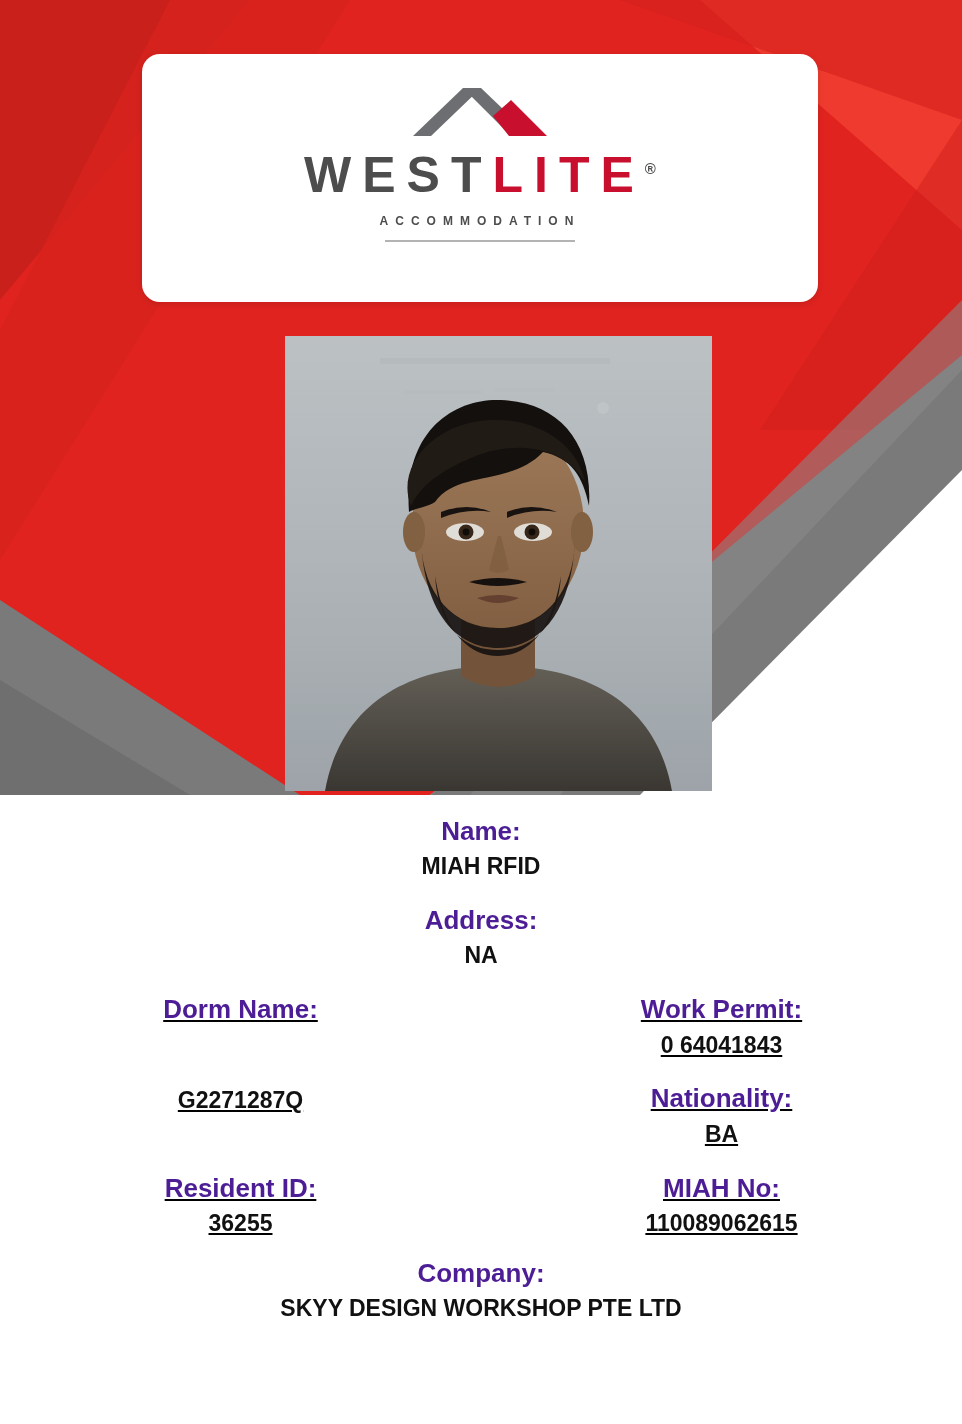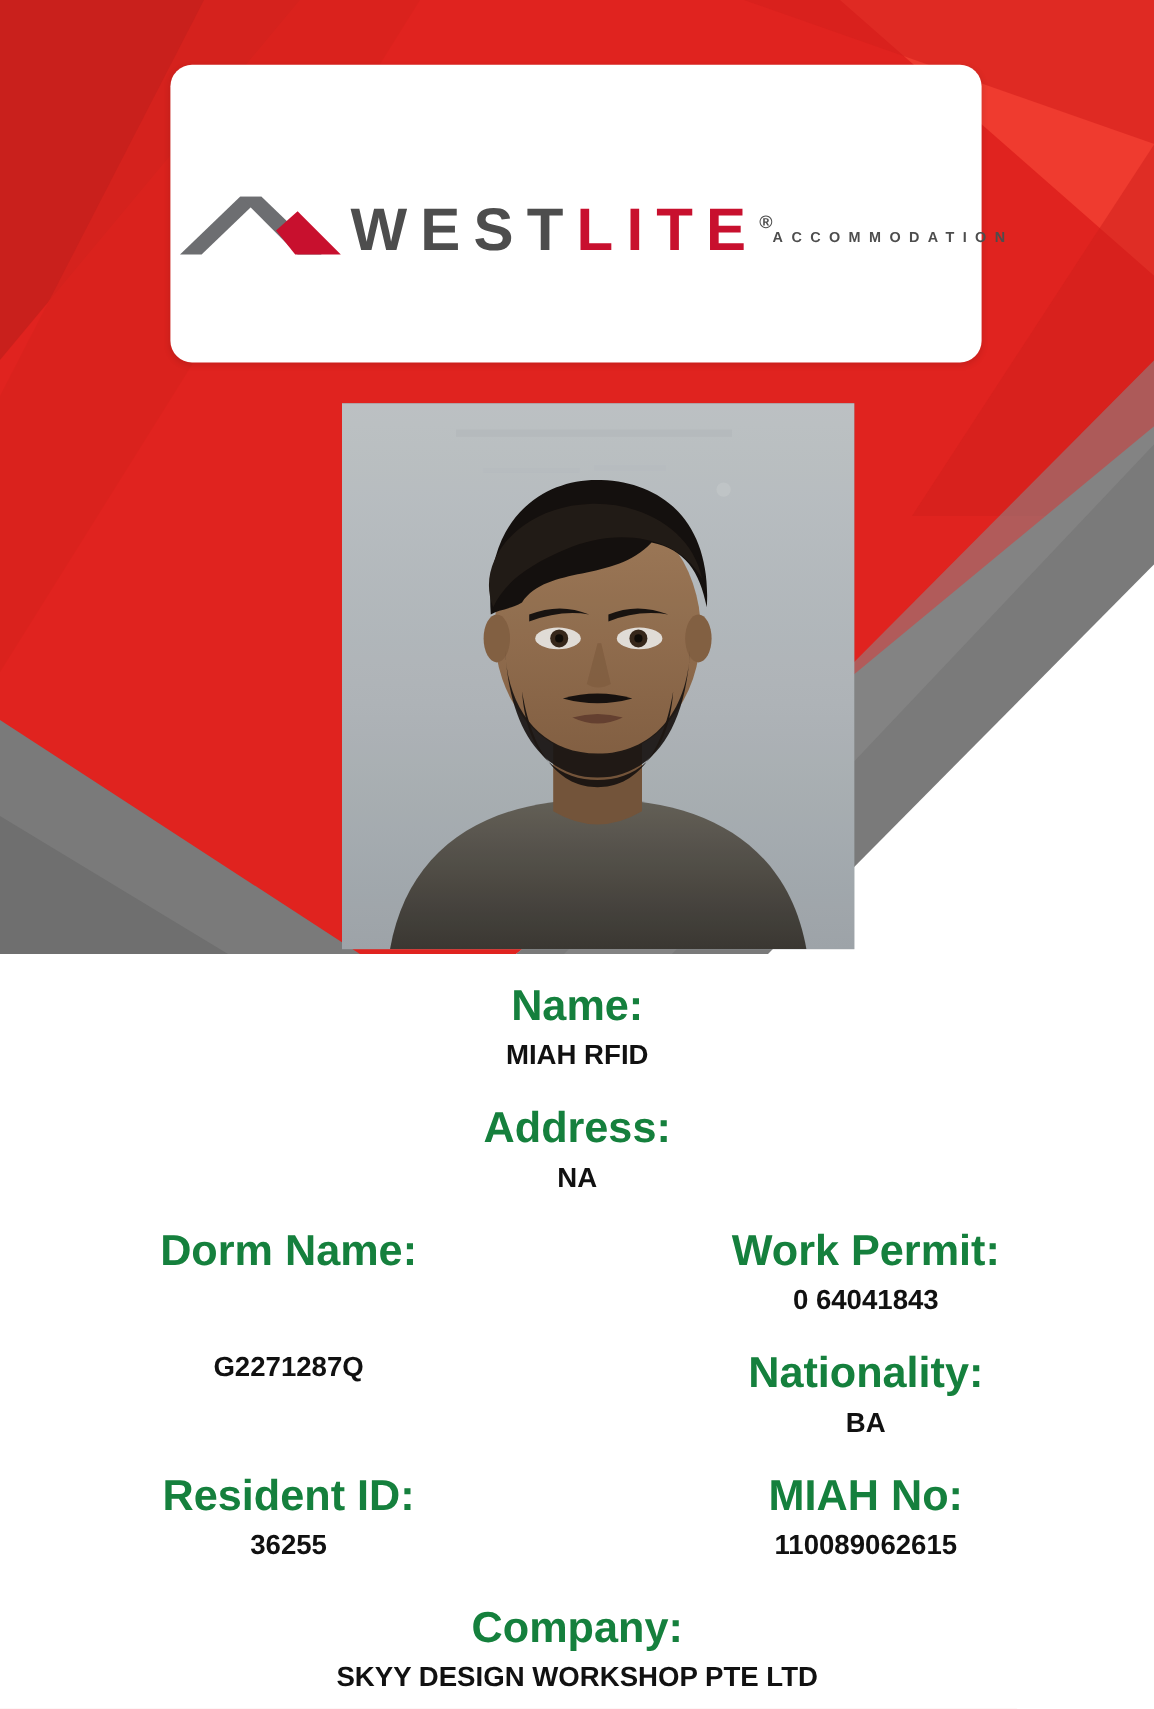--- a/index.html
+++ b/index.html
@@ -34,21 +34,21 @@
   .logo-card {
     position: absolute;
     left: 142px;
     top: 54px;
     width: 676px;
     height: 248px;
     background: #ffffff;
     border-radius: 18px;
     box-shadow: 0 2px 6px rgba(0,0,0,0.12);
     display: flex;
-    flex-direction: row;
+    flex-direction: column;
     align-items: center;
     justify-content: flex-start;
     padding-top: 26px;
     box-sizing: border-box;
   }
   .logo-mark {
     width: 150px;
     height: 62px;
     position: relative;
     margin-bottom: 8px;
@@ -96,47 +96,48 @@
   .photo svg { display: block; }
 
   
   .details {
     position: relative;
     width: 962px;
     padding-top: 20px;
     box-sizing: border-box;
   }
   .label {
-    color: #15803d;
-    font-size: 36px;
+    color: #4c1d95;
+    font-size: 26px;
     font-weight: bold;
     text-align: center;
     line-height: 1.28;
   }
   .value {
     color: #111111;
     font-size: 23px;
     font-weight: bold;
     text-align: center;
     line-height: 1.3;
     margin-top: 4px;
   }
   .full-row {
     width: 100%;
     margin-bottom: 22px;
   }
   .two-col {
     display: flex;
     width: 100%;
     margin-bottom: 22px;
+    text-decoration: underline;
   }
   .col {
     flex: 1 1 50%;
   }
-  .tight { margin-bottom: 30px; justify-content: center; }
+  .tight { margin-bottom: 18px; justify-content: center; }
 </style>
 </head>
 <body>
 
 <div class="header">
 
   <svg class="hdr-bg" viewBox="0 0 962 795" preserveAspectRatio="none">
     <rect x="0" y="0" width="962" height="795" fill="#e0231f"></rect>
 
     <polygon points="0,0 250,0 0,300" fill="#c9201c"></polygon>

